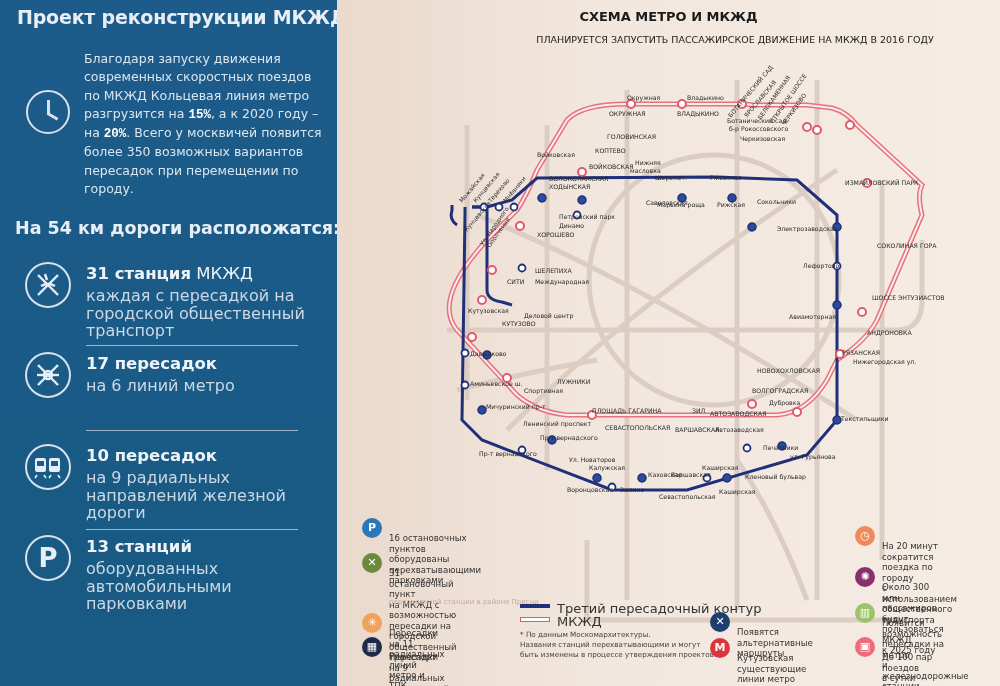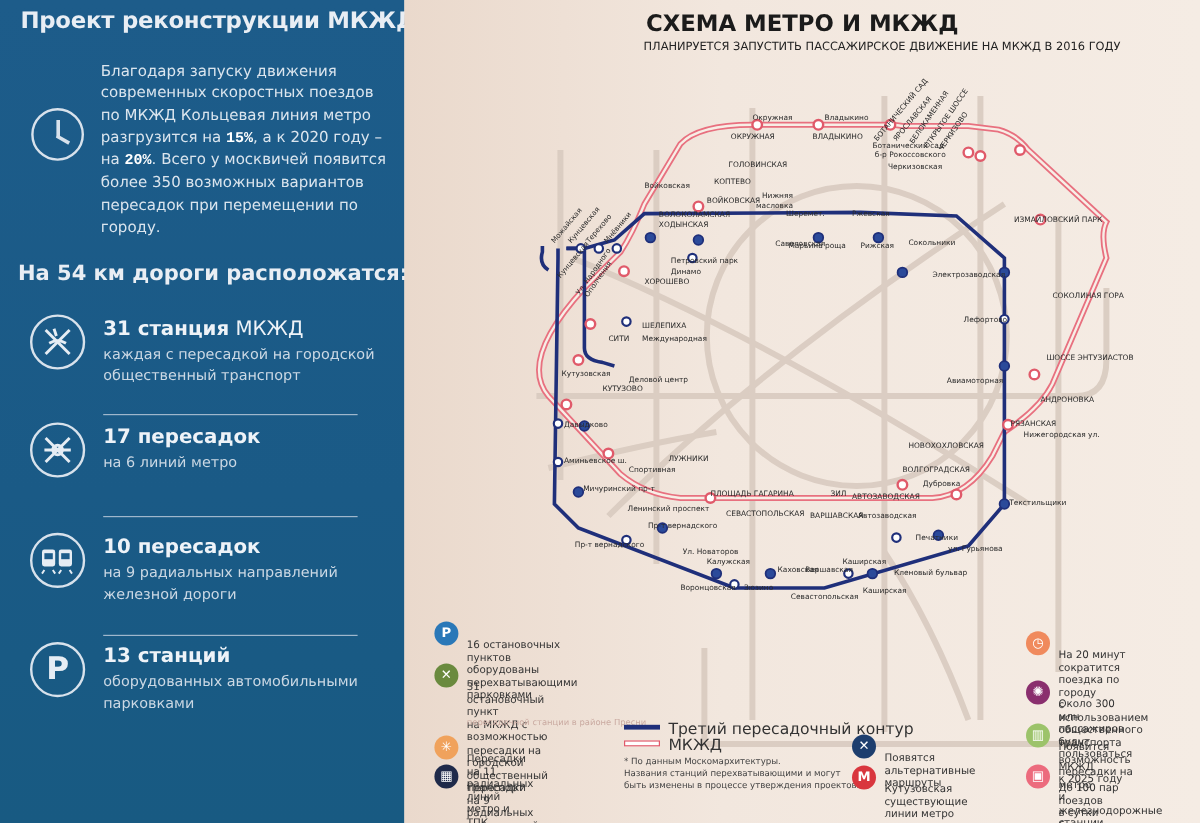--- a/index.html
+++ b/index.html
@@ -9,24 +9,24 @@
   .intro { position:absolute; left:84px; top:50px; width:240px; font-size:12.5px; line-height:18.3px; color:#dbe5ee; }
   .intro b { color:#fff;font-family:Liberation Mono, monospace; }
   .clock { position:absolute; left:26px; top:90px; width:40px; height:40px; border:2.5px solid #d8e2ec; border-radius:50%; }
   .clock:before { content:""; position:absolute; left:19px; top:8px; width:2.5px; height:14px; background:#d8e2ec; }
   .clock:after { content:""; position:absolute; left:20px; top:20px; width:12px; height:2.5px; background:#d8e2ec; transform:rotate(30deg); transform-origin:0 0; }
   .left h2 { position:absolute; left:15px; top:218px; margin:0; font-size:17.5px; font-weight:bold; color:#e9eef4; white-space:nowrap; }
   .stat { position:absolute; left:25px; width:300px; }
   .stat .ic { position:absolute; left:0; top:0; width:42px; height:42px; border:2.5px solid #d8e2ec; border-radius:50%; display:flex; align-items:center; justify-content:center; color:#e6edf4; font-size:22px; font-weight:bold; }
   .stat .t { position:absolute; left:61px; top:2px; font-size:16.5px; font-weight:bold; color:#eef3f8; white-space:nowrap; }
   .stat .t span { font-weight:normal; }
-  .stat .d { position:absolute; left:61px; top:25px; width:240px; font-size:12px; line-height:17.5px; color:#cbd8e4; }
+  .stat .d { position:absolute; left:61px; top:25px; width:240px; font-size:16px; line-height:17.5px; color:#cbd8e4; }
   .sep { position:absolute; left:86px; width:212px; height:1px; background:#9fb7cc; }
   .right { position:absolute; left:337px; top:0; width:663px; height:686px; background:linear-gradient(90deg,#ead9cc 0%,#f2e7de 40%,#f5ece4 100%); }
-  .map-title { position:absolute; left:0; width:663px; top:9px; text-align:center; font-size:19px; font-weight:bold; color:#1b1b1b; }
+  .map-title { position:absolute; left:0; width:663px; top:9px; text-align:center; font-size:13px; font-weight:bold; color:#1b1b1b; }
   .map-sub { position:absolute; left:0; width:796px; top:34px; text-align:center; font-size:9.5px; color:#222; }
   svg.map { position:absolute; left:0; top:0; }
   .lg { position:absolute; font-size:8.6px; line-height:10.5px; color:#333; }
   .lg .ci { position:absolute; left:0; top:0; width:20px; height:20px; border-radius:50%; color:#fff; font-size:11px; font-weight:bold; display:flex; align-items:center; justify-content:center; }
   .lg .tx { position:absolute; left:27px; top:15px; white-space:nowrap; }
   .faint { color:#c9a9a0; font-size:7px; }
   .note { position:absolute; font-size:7.2px; line-height:10px; color:#444; white-space:nowrap; }
   .legline { position:absolute; height:4px; width:30px; }
   .leglabel { position:absolute; font-size:13px; color:#333; white-space:nowrap; }
 </style>

